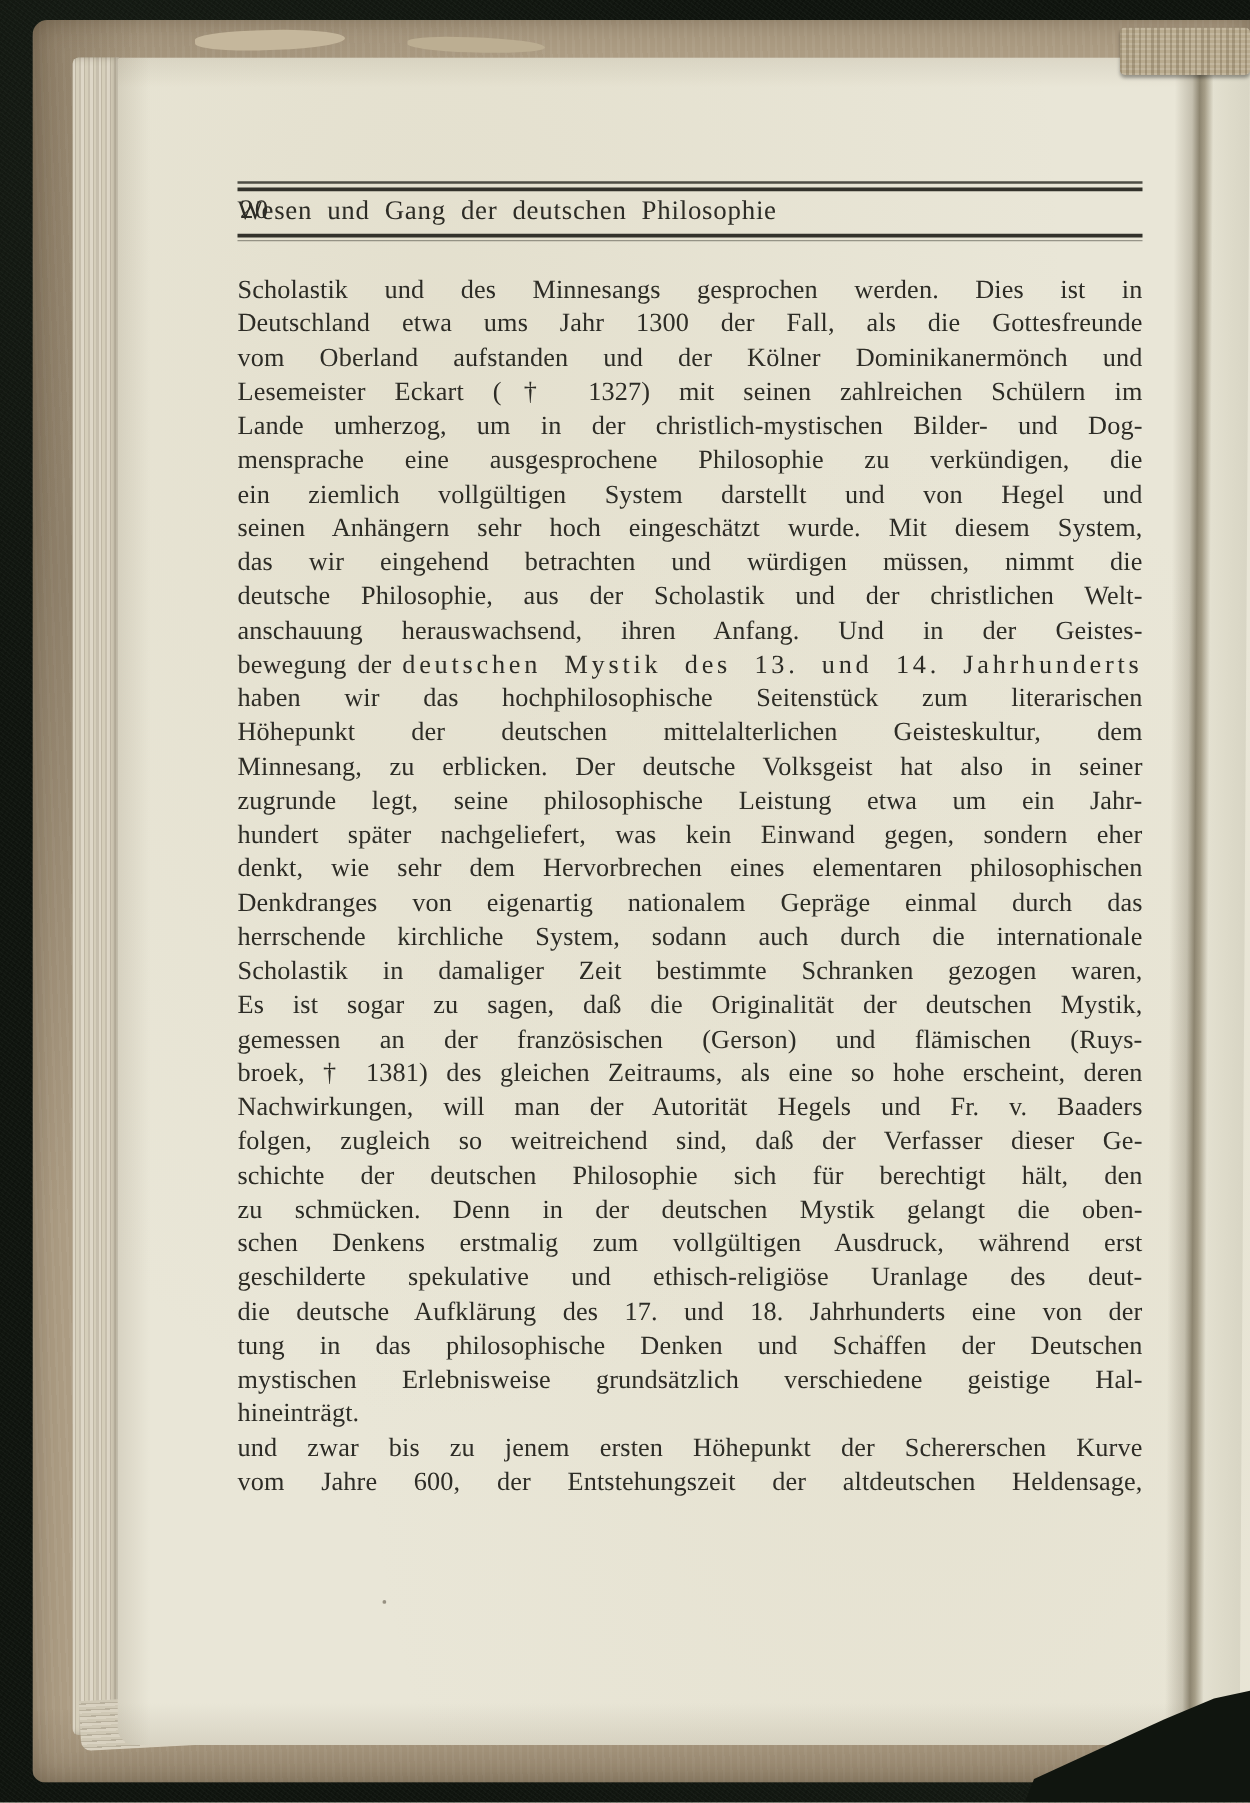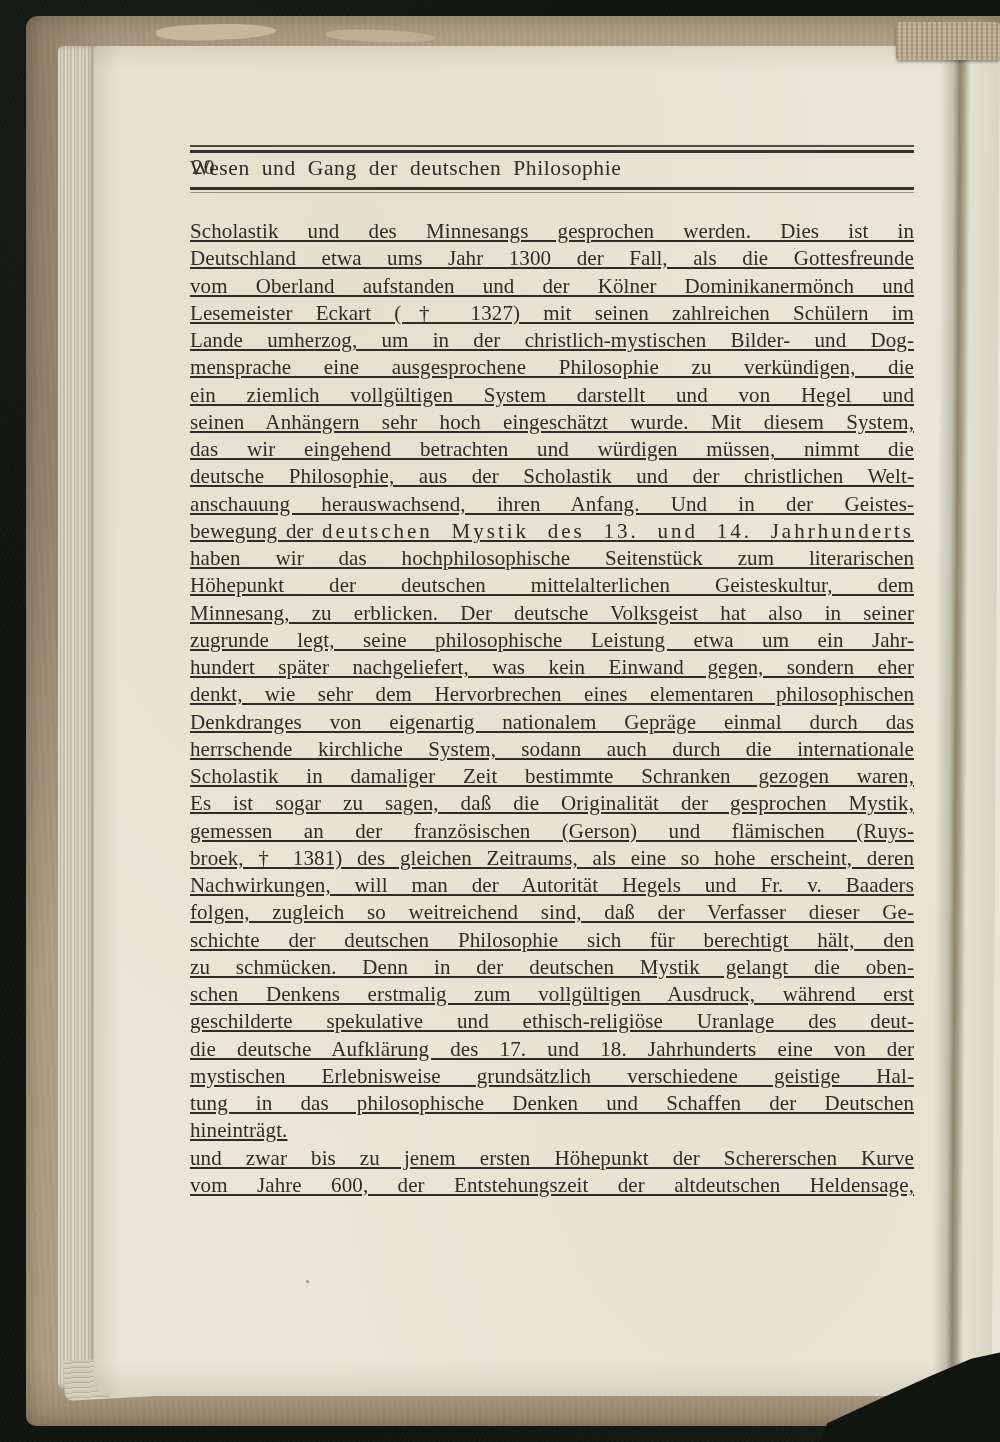--- a/index.html
+++ b/index.html
@@ -74,21 +74,21 @@
   }
   .content{position:absolute;left:0;top:4px;width:100%;height:100%;color:#2d2c26;padding-left:12px;}
   .rule{position:absolute;left:96px;width:724px;background:#33322b;}
   .rule.r1{top:95px;height:2px;opacity:.85;}
   .rule.r2{top:100px;height:3px;}
   .rule.r3{top:137px;height:3px;}
   .rule.r4{top:142px;height:1px;opacity:.45;}
   .runhead{position:absolute;left:96px;top:103px;width:724px;height:32px;font-size:21.5px;}
   .pagenum{position:absolute;left:2px;top:2px;letter-spacing:1px;}
   .runtitle{word-spacing:6px;letter-spacing:.6px;padding-top:3px;}
-  .bodytext{position:absolute;left:96px;top:168px;width:724px;font-size:21px;text-decoration:underline;}
+  .bodytext{position:absolute;left:96px;top:168px;width:724px;font-size:21px;}
   .line{
     height:27.25px;line-height:27.25px;white-space:nowrap;
     text-align:justify;text-align-last:justify;
     letter-spacing:.1px;
   }
   .line.left{text-align-last:left;}
   .line.indent{padding-left:30px;}
   .sperr{letter-spacing:3px;word-spacing:7px;margin-top:48px;}
   .speck{position:absolute;width:3px;height:3px;border-radius:50%;background:rgba(70,60,45,.5);}
 </style>
@@ -130,32 +130,32 @@
         <div class="line"><span>bewegung der </span><span class="sperr">deutschen Mystik des 13. und 14. Jahrhunderts</span></div>
         <div class="line">haben wir das hochphilosophische Seitenstück zum literarischen</div>
         <div class="line">Höhepunkt der deutschen mittelalterlichen Geisteskultur, dem</div>
         <div class="line">Minnesang, zu erblicken. Der deutsche Volksgeist hat also in seiner</div>
         <div class="line">zugrunde legt, seine philosophische Leistung etwa um ein Jahr-</div>
         <div class="line">hundert später nachgeliefert, was kein Einwand gegen, sondern eher</div>
         <div class="line">denkt, wie sehr dem Hervorbrechen eines elementaren philosophischen</div>
         <div class="line">Denkdranges von eigenartig nationalem Gepräge einmal durch das</div>
         <div class="line">herrschende kirchliche System, sodann auch durch die internationale</div>
         <div class="line">Scholastik in damaliger Zeit bestimmte Schranken gezogen waren,</div>
-        <div class="line">Es ist sogar zu sagen, daß die Originalität der gesprochen Mystik,</div>
+        <div class="line">Es ist sogar zu sagen, daß die Originalität der deutschen Mystik,</div>
         <div class="line">gemessen an der französischen (Gerson) und flämischen (Ruys-</div>
         <div class="line">broek, † 1381) des gleichen Zeitraums, als eine so hohe erscheint, deren</div>
         <div class="line">Nachwirkungen, will man der Autorität Hegels und Fr. v. Baaders</div>
         <div class="line">folgen, zugleich so weitreichend sind, daß der Verfasser dieser Ge-</div>
         <div class="line">schichte der deutschen Philosophie sich für berechtigt hält, den</div>
         <div class="line">zu schmücken. Denn in der deutschen Mystik gelangt die oben-</div>
         <div class="line">schen Denkens erstmalig zum vollgültigen Ausdruck, während erst</div>
         <div class="line">geschilderte spekulative und ethisch-religiöse Uranlage des deut-</div>
         <div class="line">die deutsche Aufklärung des 17. und 18. Jahrhunderts eine von der</div>
+        <div class="line">tung in das philosophische Denken und Schaffen der Deutschen</div>
         <div class="line">mystischen Erlebnisweise grundsätzlich verschiedene geistige Hal-</div>
-        <div class="line">tung in das philosophische Denken und Schaffen der Deutschen</div>
         <div class="line left">hineinträgt.</div>
         <div class="line">und zwar bis zu jenem ersten Höhepunkt der Schererschen Kurve</div>
         <div class="line">vom Jahre 600, der Entstehungszeit der altdeutschen Heldensage,</div>
       </div>
     <div class="speck" style="left:212px;top:1230px;"></div>
     <div class="speck" style="left:610px;top:1018px;width:2px;height:2px;"></div>
   </div>
 </div>
 
 <div class="gutter"></div>

